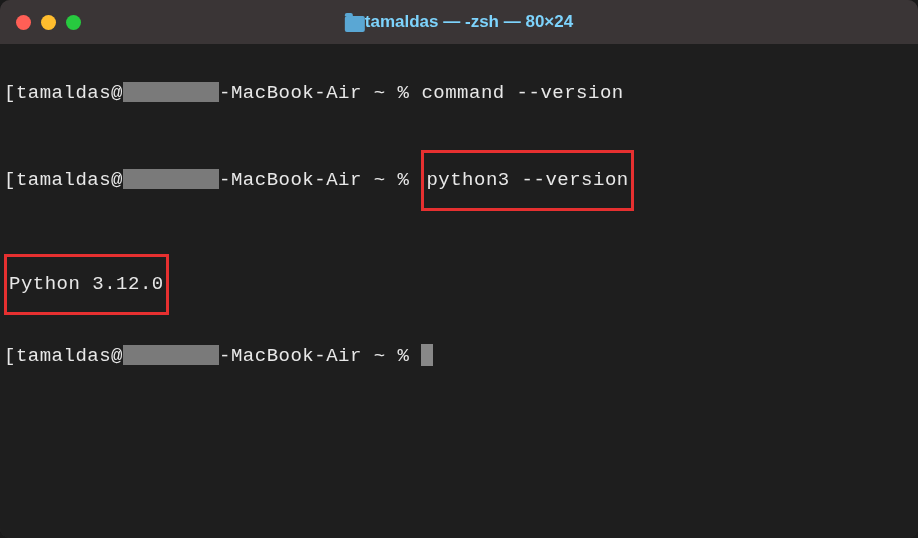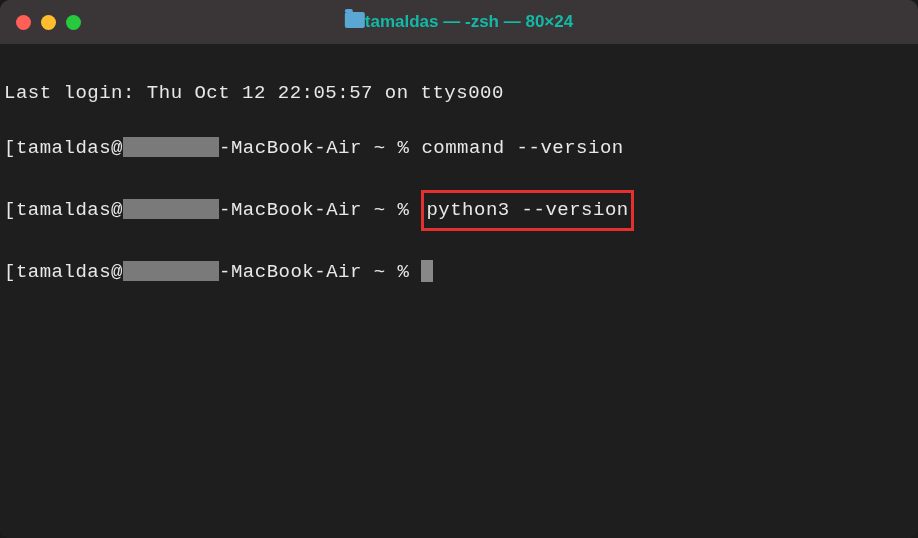--- a/index.html
+++ b/index.html
@@ -42,23 +42,23 @@
       border-radius: 50%;
     }
     .close-btn { background: #ff5f56; }
     .minimize-btn { background: #ffbd2e; }
     .maximize-btn { background: #27c93f; }
     .title-center {
       position: absolute;
       left: 50%;
       transform: translateX(-50%);
       display: flex;
-      align-items: flex-start;
+      align-items: flex-end;
       gap: 0;
-      color: #14b8a6;
+      color: #7dd3fc;
       font-size: 17px;
       font-weight: 600;
       font-family: -apple-system, BlinkMacSystemFont, sans-serif;
     }
     .folder-icon {
       width: 20px;
       height: 16px;
       background: #5aa7d4;
       border-radius: 2px;
       position: relative;
@@ -92,22 +92,23 @@
     .redacted {
       display: inline-block;
       width: 96px;
       height: 20px;
       background: #7a7a7a;
       vertical-align: text-bottom;
       margin-bottom: 2px;
     }
     .highlight-box {
       border: 3px solid #e63030;
-      padding: 4px 2px;
+      padding: 14px 2px;
       display: inline-block;
+      margin-top: 15px;
     }
     .cursor-block {
       display: inline-block;
       width: 12px;
       height: 22px;
       background: #888;
       vertical-align: text-bottom;
       margin-bottom: 1px;
     }
   </style>
@@ -120,18 +121,18 @@
       <div class="traffic-light close-btn"></div>
       <div class="traffic-light minimize-btn"></div>
       <div class="traffic-light maximize-btn"></div>
     </div>
     <div class="title-center">
       <span class="folder-icon"></span>
       <span>tamaldas — -zsh — 80×24</span>
     </div>
   </div>
   <div class="terminal-body">
-<span class="terminal-line"><span>Last login: Thu Oct 12 22:05:57 on ttys000</span></span>
 <span class="terminal-line">[<span>tamaldas@</span><span class="redacted"></span><span>-MacBook-Air</span><span> ~ % </span><span>command --version</span></span>
 <span class="terminal-line">[<span>tamaldas@</span><span class="redacted"></span><span>-MacBook-Air</span><span> ~ % </span><span class="highlight-box"><span>python3 --version</span></span></span>
+<span class="terminal-line"><span class="highlight-box"><span>Python 3.12.0</span></span></span>
 <span class="terminal-line">[<span>tamaldas@</span><span class="redacted"></span><span>-MacBook-Air</span><span> ~ % </span><span class="cursor-block"></span></span>
   </div>
 </div>
 
 </body></html>

